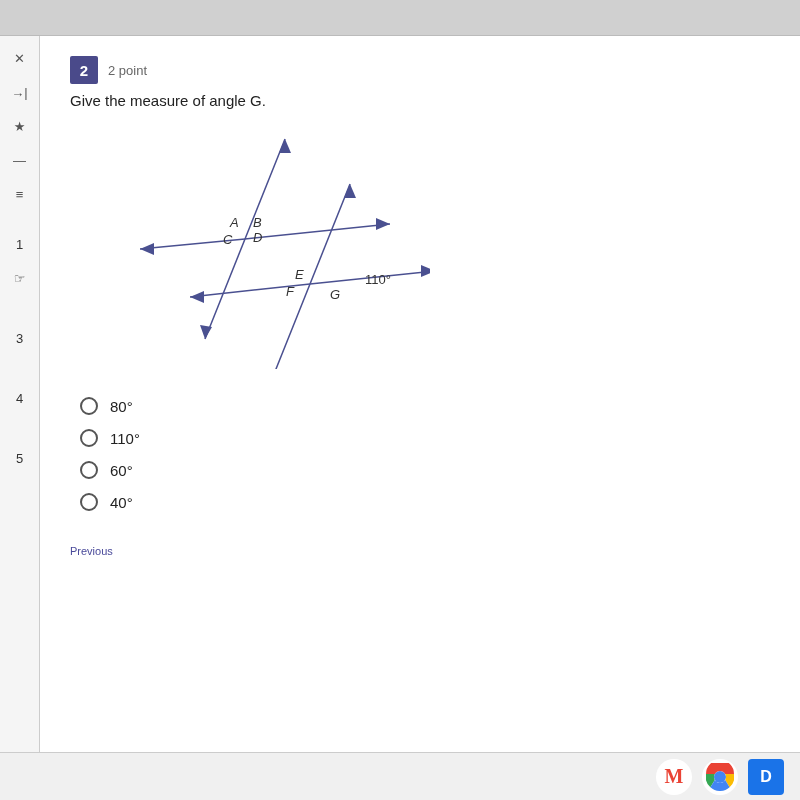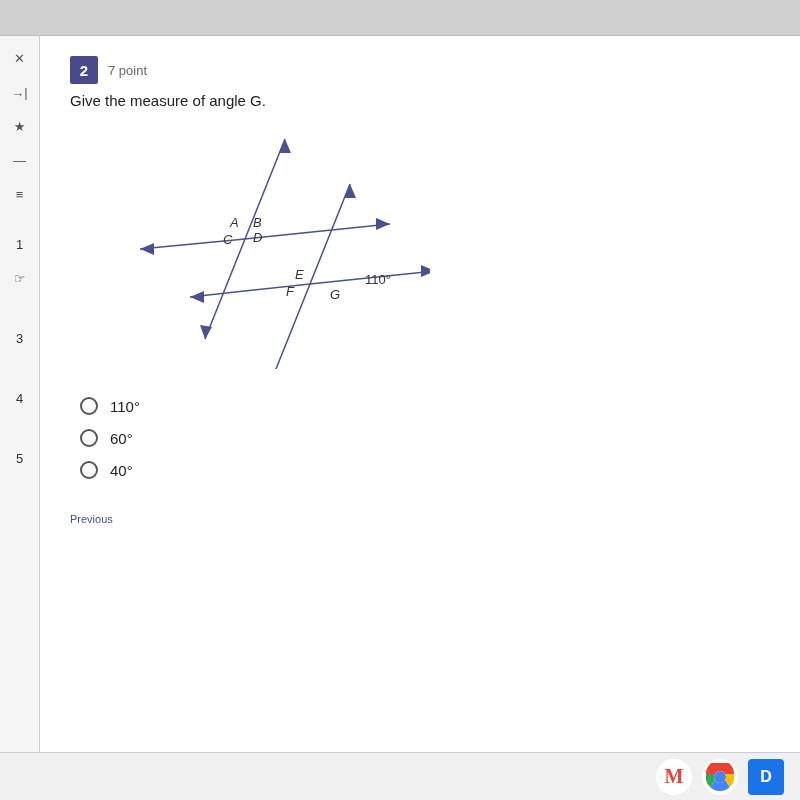--- a/index.html
+++ b/index.html
@@ -206,21 +206,21 @@
   <div class="sidebar-number">4</div>
   <div style="height:20px;"></div>
   <div class="sidebar-number">5</div>
 </div>
 
 <div class="main-content">
 
   
   <div class="question-header">
     <div class="question-number-box">2</div>
-    <span class="question-points">7 point</span>
+    <span class="question-points">2 point</span>
   </div>
 
   
   <p class="question-text">Give the measure of angle G.</p>
 
   
   <div class="diagram-container">
     <svg width="340" height="260" viewBox="0 0 340 260">
 
       <line x1="155" y1="130" x2="195" y2="30" stroke="#4a5090" stroke-width="1.5"></line>
@@ -256,20 +256,24 @@
 
       <text x="205" y="170" font-size="13" fill="#333" font-style="italic">E</text>
       <text x="275" y="175" font-size="13" fill="#333">110°</text>
       <text x="196" y="187" font-size="13" fill="#333" font-style="italic">F</text>
       <text x="240" y="190" font-size="13" fill="#333" font-style="italic">G</text>
     </svg>
   </div>
 
   
   <div class="choices">
+    <div class="choice-item">
+      <div class="radio-circle"></div>
+      <span class="choice-label">80°</span>
+    </div>
     <div class="choice-item">
       <div class="radio-circle"></div>
       <span class="choice-label">110°</span>
     </div>
     <div class="choice-item">
       <div class="radio-circle"></div>
       <span class="choice-label">60°</span>
     </div>
     <div class="choice-item">
       <div class="radio-circle"></div>

